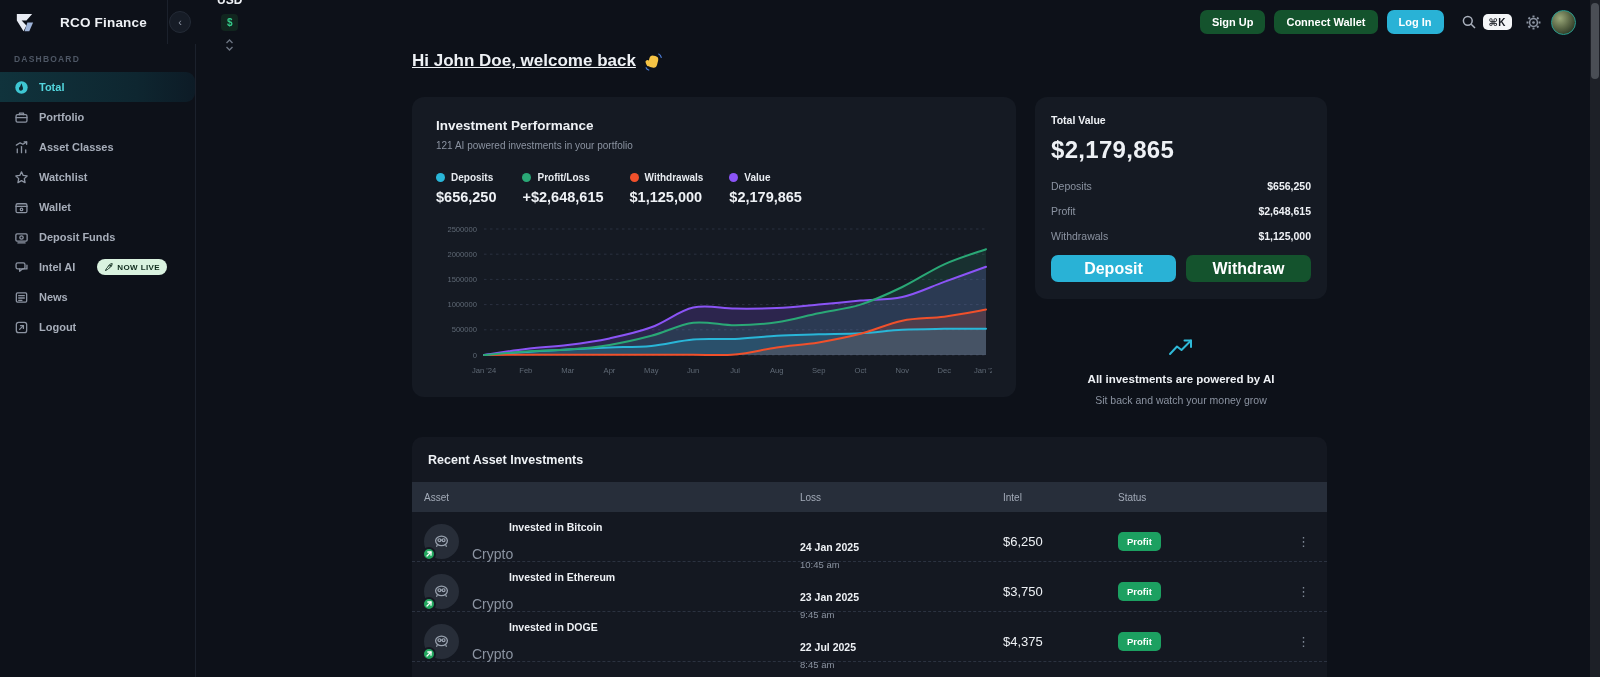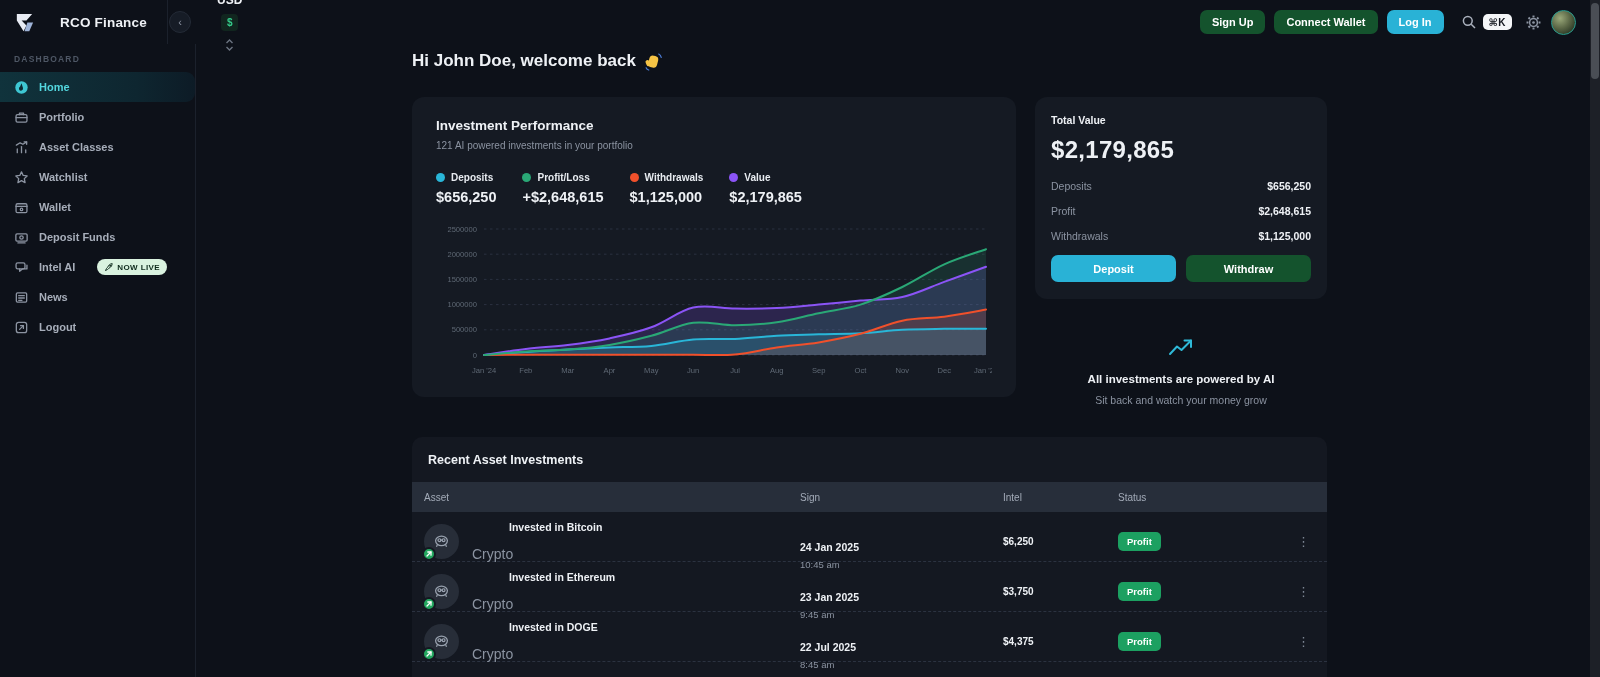--- a/index.html
+++ b/index.html
@@ -39,21 +39,21 @@
   .side-item .lbl { font-size:11px; font-weight:bold; }
   .side-item .ico { display:flex; color:#8b93a1; }
   .side-item.active { background:linear-gradient(90deg,#10333c 0%, #0e2630 70%, #0d1b26 100%);
     border-radius:0 9px 9px 0; color:#53d6de; }
   .side-item.active .ico { color:#3ec7d3; }
   .live-badge { margin-left:12px; background:#d9f2df; color:#0e2a1c; font-weight:bold; font-size:8px;
     letter-spacing:.4px; border-radius:8px; padding:3px 7px; display:flex; align-items:center; gap:3px; }
   
   .main { position:absolute; left:168px; top:44px; right:10px; bottom:0; }
   .content { width:915px; margin-left:244px; }
-  .greeting { display:flex; align-items:center; gap:8px; margin-top:7px; font-size:17px; font-weight:bold; }
+  .greeting { display:flex; align-items:center; gap:8px; margin-top:7px; font-size:17px; font-weight:bold;text-decoration:underline; }
   .cards-row { display:flex; gap:19px; margin-top:26px; }
   .card { background:#151a23; border-radius:12px; }
   .perf-card { width:604px; height:300px; padding:21px 24px; }
   .perf-title { font-size:13.5px; font-weight:bold; }
   .perf-sub { font-size:10px; color:#8b93a1; margin-top:7px; }
   .legend-row { display:flex; gap:26px; margin-top:21px; }
   .legend-item .top { display:flex; align-items:center; gap:6px; }
   .legend-dot { width:9px; height:9px; border-radius:50%; }
   .legend-label { font-size:10px; font-weight:bold; color:#e7ebf0; }
   .legend-value { font-size:14.5px; font-weight:bold; margin-top:6px; }
@@ -61,41 +61,41 @@
   
   .right-col { width:292px; display:flex; flex-direction:column; }
   .total-card { padding:17px 16px; }
   .total-label { font-size:10.5px; font-weight:bold; }
   .total-value { font-size:24px; font-weight:bold; margin-top:10px; letter-spacing:.3px; }
   .total-rows { margin-top:16px; }
   .trow { display:flex; justify-content:space-between; margin-bottom:13px; }
   .trow .l { color:#8b93a1; font-size:10.5px; }
   .trow .v { font-weight:bold; font-size:10.5px; }
   .total-btns { display:flex; gap:10px; margin-top:4px; }
-  .total-btns .btn { flex:1; height:27px; padding:0; border-radius:7px; font-size:11px; }
+  .total-btns .btn { flex:1; height:27px; padding:0; border-radius:7px; font-size:16px; }
   .ai-note { text-align:center; margin-top:38px; }
   .ai-note .t { font-size:11.5px; font-weight:bold; margin-top:12px; }
   .ai-note .s { font-size:10.5px; color:#8b93a1; margin-top:9px; }
   
   .table-card { margin-top:31px; width:915px; height:300px; background:#141821; border-radius:10px; overflow:hidden; }
   .table-title { font-size:12.5px; font-weight:bold; padding:16px 16px 15px; }
   .thead { display:grid; grid-template-columns:376px 182px 136px 160px 1fr; background:#272e3a;
     height:30px; align-items:center; padding-left:12px; color:#a3abb8; font-size:10px; }
   .rows .row { display:grid; grid-template-columns:376px 182px 136px 160px 1fr; align-items:center;
     height:50px; padding-left:12px; border-bottom:1px dashed #2b3240; }
   .asset-cell { display:flex; align-items:center; gap:13px; }
   .asset-ava { width:35px; height:35px; border-radius:50%; background:#272d38; position:relative;
     display:flex; align-items:center; justify-content:center; color:#9aa3b0; }
   .mini-badge { position:absolute; left:-2px; bottom:-2px; width:14px; height:14px; border-radius:50%;
     background:#23a75f; border:2px solid #141821; display:flex; align-items:center; justify-content:center; }
   .a-name { font-size:10.5px; font-weight:bold;margin-left:37px; }
   .a-sub { font-size:14px; color:#8b93a1; margin-top:13px; }
   .d-date { font-size:10.5px; font-weight:bold;margin-top:29px; }
   .d-time { font-size:9.5px; color:#8b93a1; margin-top:6px; }
-  .amount { font-size:10px; font-weight:bold; padding-left:21px; }
+  .amount { font-size:13px; font-weight:normal; padding-left:21px; }
   .status-badge { display:inline-block; background:#1ca061; color:#fff; font-weight:bold; font-size:9.5px;
     padding:4px 9px; border-radius:5px; }
   .kebab { color:#7d8694; font-size:13px; justify-self:end; padding-right:17px; cursor:pointer; letter-spacing:0; }
   
   .scrollbar { position:absolute; right:0; top:0; width:10px; height:677px; background:#1d2027; }
   .scroll-thumb { position:absolute; top:3px; left:1px; width:8px; height:76px; border-radius:4px; background:#4a4e55; }
   svg { display:block; }
 </style>
 </head>
 <body>
@@ -157,21 +157,21 @@
 <div class="sidebar">
   <div class="side-label">DASHBOARD</div>
   <div id="side-list">
       <div class="side-item active">
         <span class="ico">
           <svg width="15" height="15" viewBox="0 0 16 16">
             <circle cx="8" cy="8" r="6.6" fill="currentColor"></circle>
             <path d="M8 3.4 L9.6 8.6 A2.2 2.2 0 1 1 6.4 7.2 Z" fill="#0d2a33"></path>
           </svg>
         </span>
-        <span class="lbl">Home</span>
+        <span class="lbl">Total</span>
       </div>
       <div class="side-item">
         <span class="ico">
           <svg width="15" height="15" viewBox="0 0 16 16" fill="none" stroke="currentColor" stroke-width="1.4" stroke-linecap="round" stroke-linejoin="round">
             <rect x="2.2" y="5" width="11.6" height="8" rx="1.5"></rect>
             <path d="M5.8 5 V3.4 H10.2 V5"></path>
             <path d="M2.2 8.2 H13.8"></path>
           </svg>
         </span>
         <span class="lbl">Portfolio</span>
@@ -383,21 +383,21 @@
           <div class="t">All investments are powered by AI</div>
           <div class="s">Sit back and watch your money grow</div>
         </div>
       </div>
     </div>
 
     <div class="table-card">
       <div class="table-title">Recent Asset Investments</div>
       <div class="thead">
         <span>Asset</span>
-        <span>Sign</span>
+        <span>Loss</span>
         <span style="padding-left:21px">Intel</span>
         <span>Status</span>
         <span></span>
       </div>
       <div class="rows" id="table-rows">
           <div class="row">
             <div class="asset-cell">
               <div class="asset-ava">
                 <span style="display:flex">
                   <svg width="19" height="19" viewBox="0 0 20 20" fill="none" stroke="currentColor" stroke-width="1.3" stroke-linecap="round">

